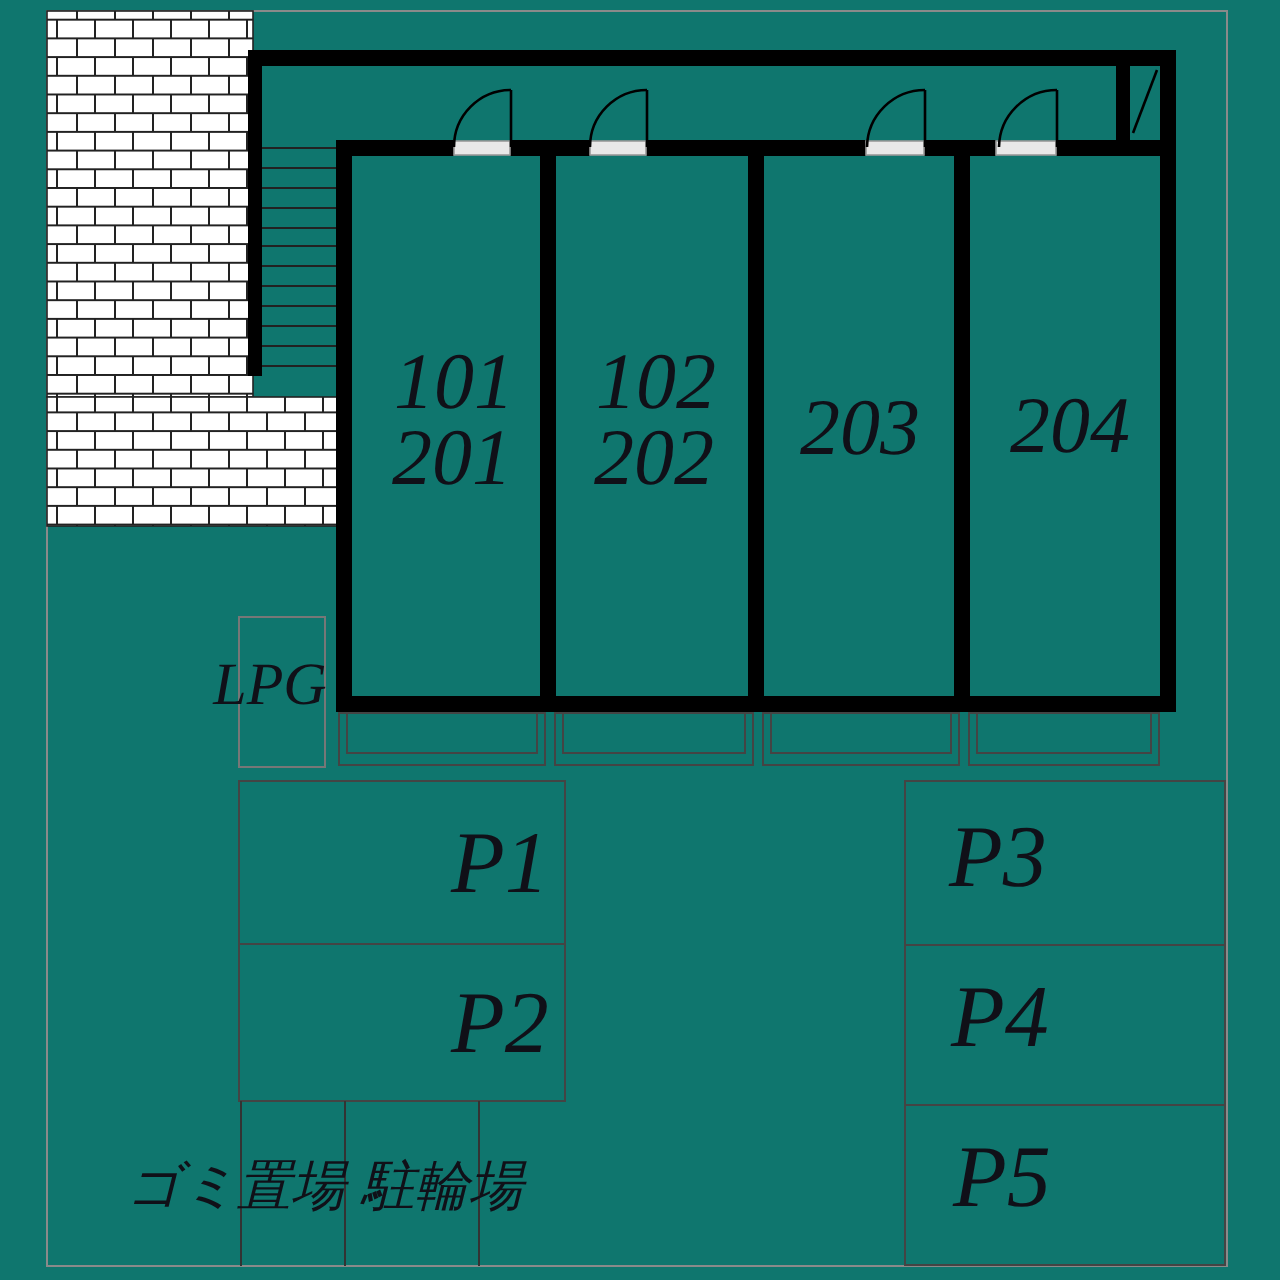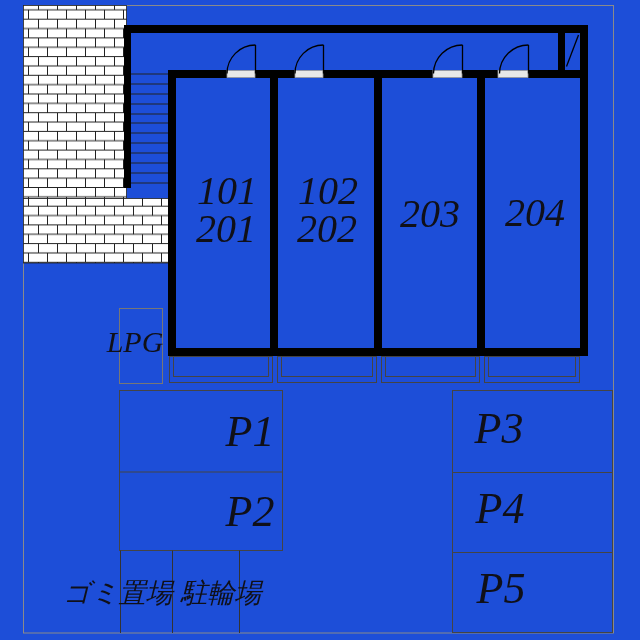--- a/index.html
+++ b/index.html
@@ -1,19 +1,19 @@
 <!DOCTYPE html>
 <html><head>
 <meta charset="utf-8">
 <style>
   html,body{margin:0;padding:0;background:#ffffff;}
   .canvas{
     position:relative;
     width:640px;height:640px;
-    background:#1d4ed8;
+    background:#0f766e;
     font-family:"Liberation Serif","DejaVu Serif",serif;
     overflow:hidden;
   }
   svg{display:block;}
   text{
     font-family:"Liberation Serif","DejaVu Serif",serif;
     font-style:italic;
     fill:#101018;
   }
   .unit-label{font-size:40px;}

